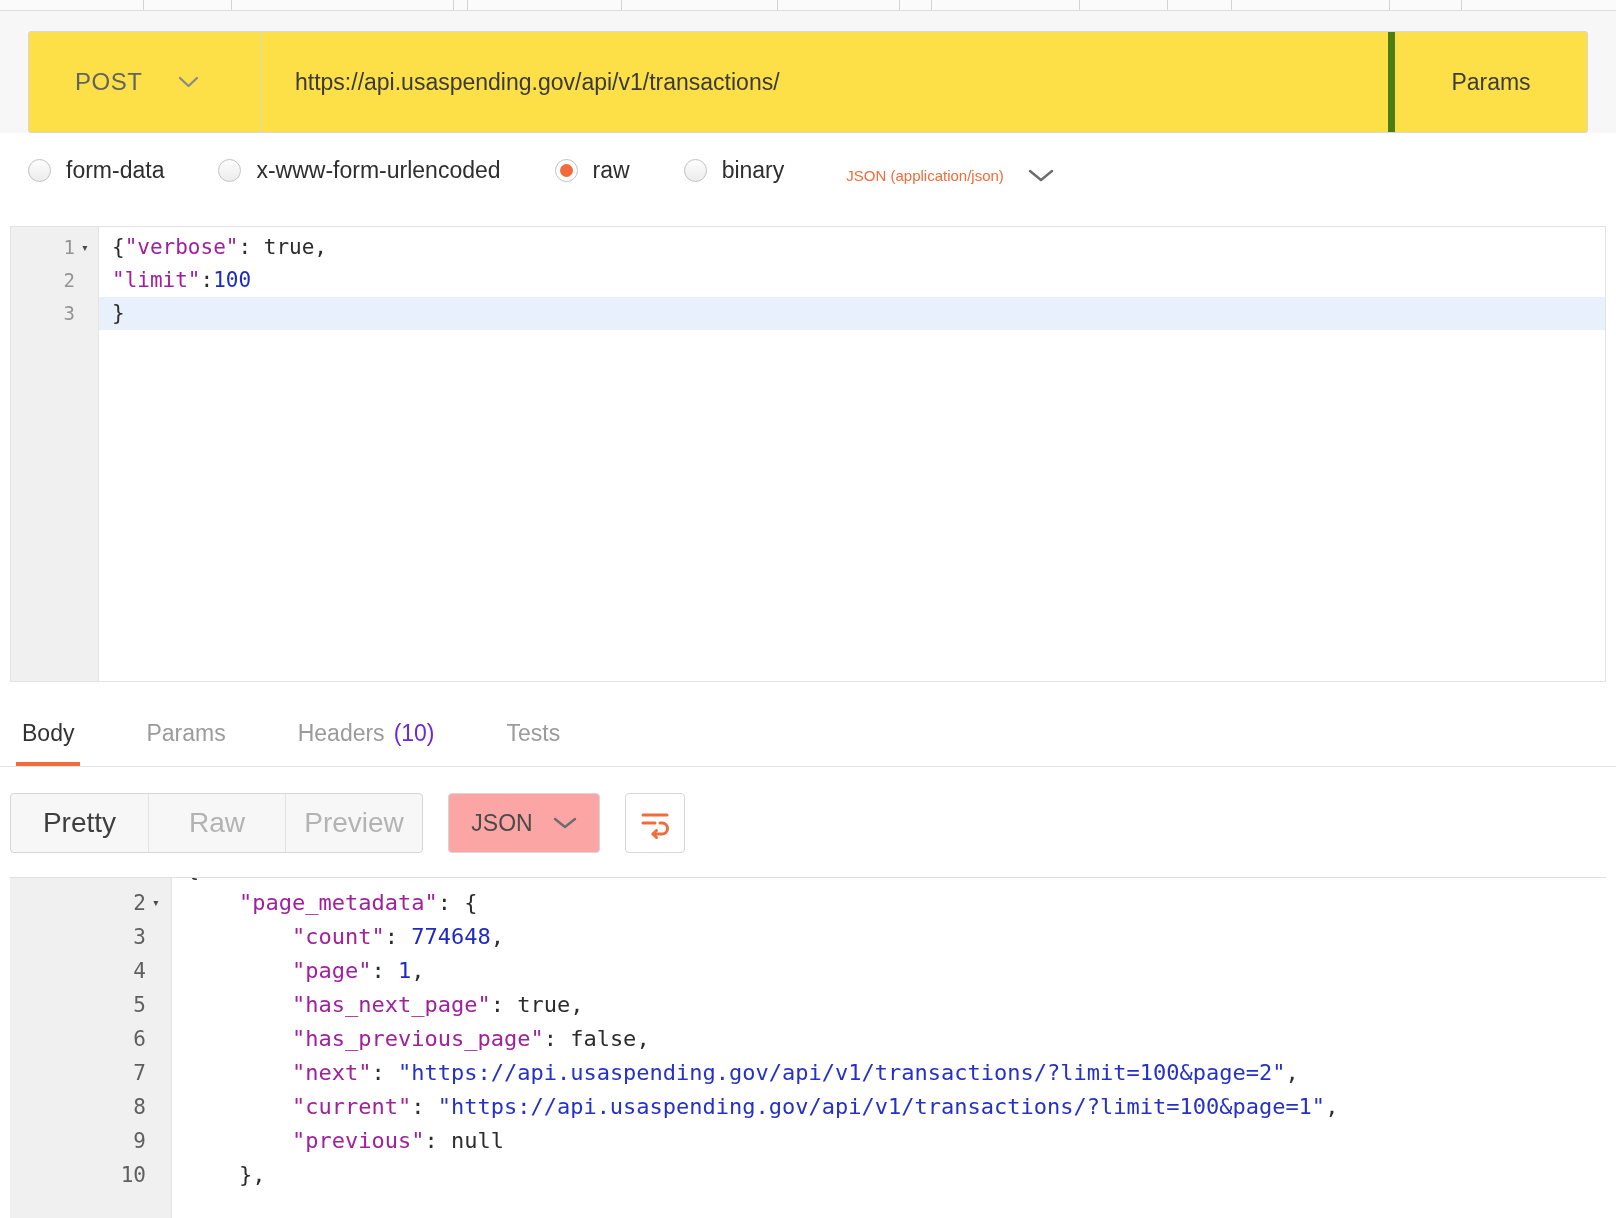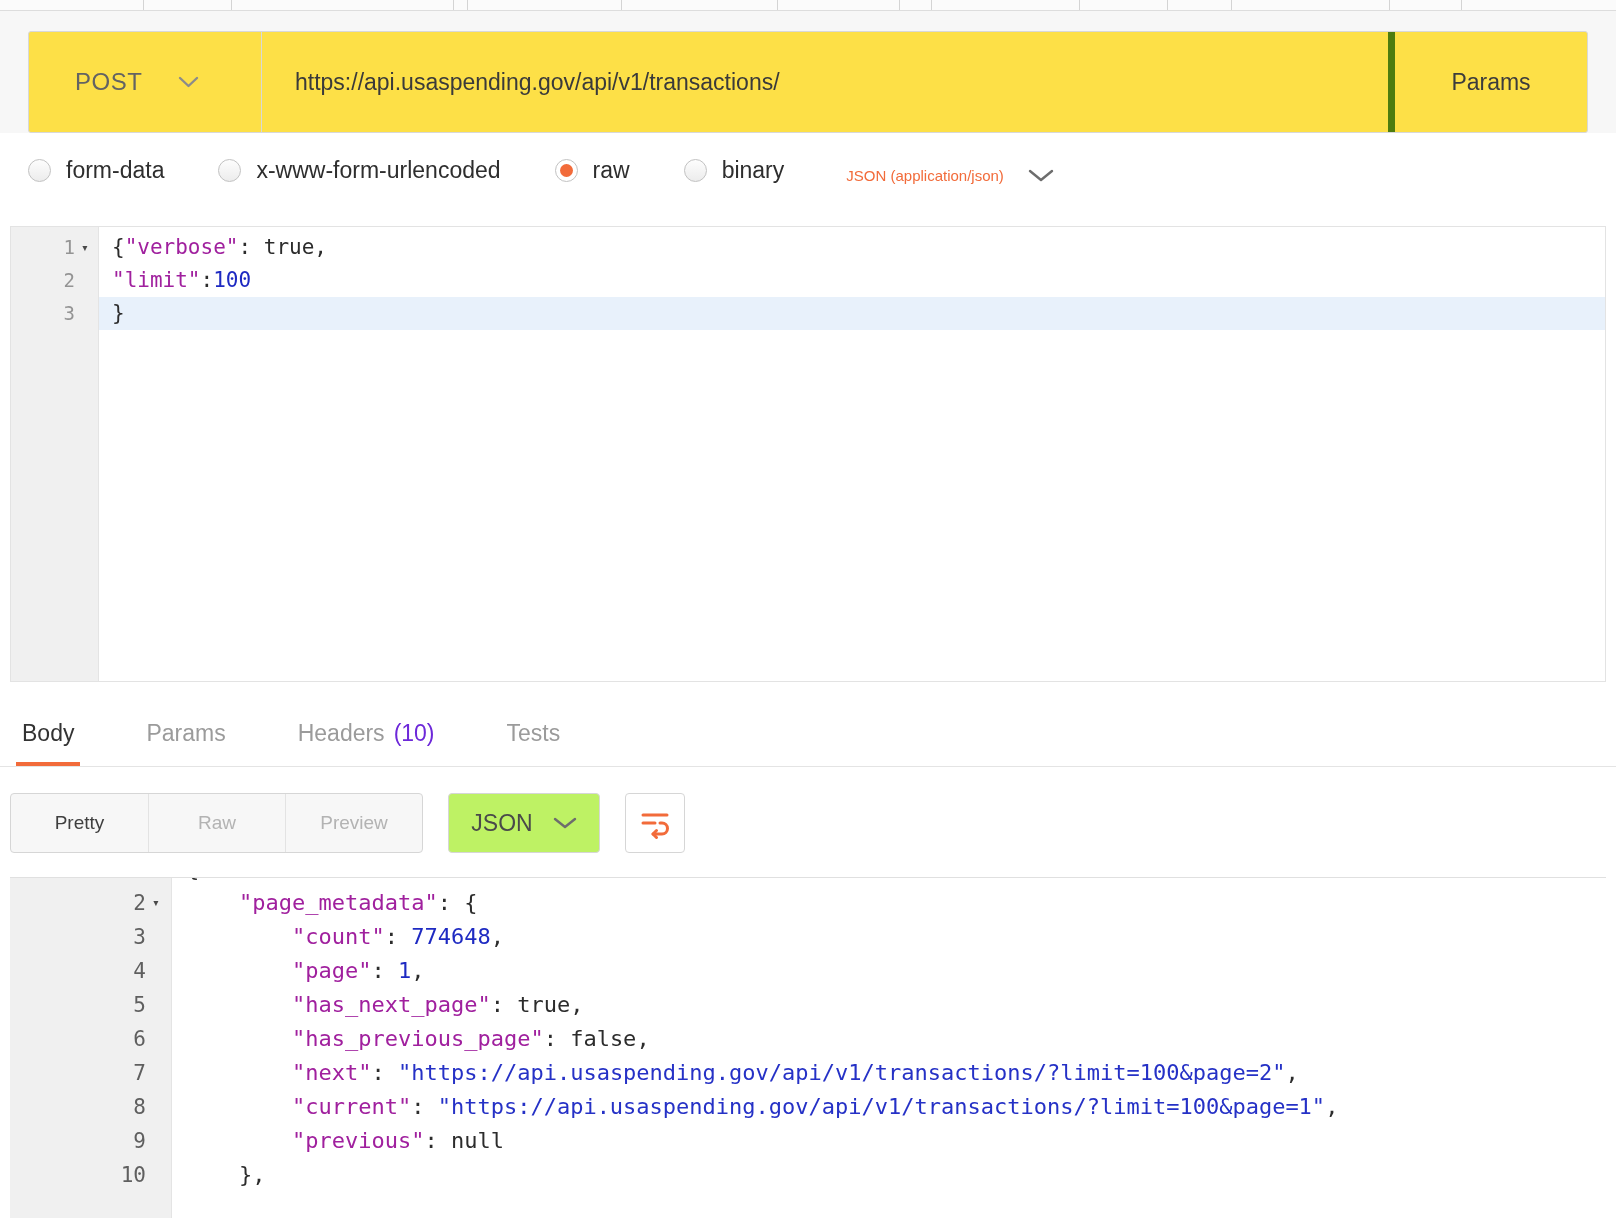--- a/index.html
+++ b/index.html
@@ -56,26 +56,26 @@
   .resp-tabs { margin-top:22px; border-bottom:1px solid #e4e4e4; display:flex; align-items:stretch;
     height:63px; padding-left:16px; flex:none; }
   .resp-tab { display:flex; align-items:center; font-size:23px; color:#9b9b9b;
     border-bottom:4px solid transparent; padding:0 6px; margin-right:60px; cursor:pointer; }
   .resp-tab.active { color:#333; border-bottom-color:#f26b3a; }
   .tab-count { color:#6d28d9; margin-left:9px; }
 
   
   .resp-toolbar { display:flex; align-items:center; padding:26px 10px 24px; gap:25px; flex:none; }
   .view-group { display:flex; height:60px; border:1px solid #d6d6d6; border-radius:4px; overflow:hidden; background:#f7f7f7; }
-  .view-btn { display:flex; align-items:center; justify-content:center; font-size:19px; color:#b3b3b3;
+  .view-btn { display:flex; align-items:center; justify-content:center; font-size:28px; color:#b3b3b3;
     width:137px; cursor:pointer;text-align:center; }
   .view-btn + .view-btn { border-left:1px solid #e3e3e3; }
   .view-btn.active { color:#3f3f3f; }
   .format-select { height:60px; width:152px; border:1px solid #d6d6d6; border-radius:4px; display:flex;
-    align-items:center; justify-content:center; gap:20px; font-size:23px; color:#4a4a4a; background:#bef264; cursor:pointer; }
+    align-items:center; justify-content:center; gap:20px; font-size:23px; color:#4a4a4a; background:#fca5a5; cursor:pointer; }
   .wrap-btn { height:60px; width:60px; border:1px solid #d6d6d6; border-radius:4px; display:flex;
     align-items:center; justify-content:center; background:#fff; cursor:pointer; }
 
   
   .viewer { margin:0 10px; border-top:1px solid #e0e0e0; flex:1; overflow:hidden;
     background:linear-gradient(to right,#f0f0f0 0,#f0f0f0 161px,#e4e4e4 161px,#e4e4e4 162px,#fff 162px);
     font-family:"DejaVu Sans Mono",monospace; font-size:22px; line-height:34px; cursor:text; }
   .viewer-inner { margin-top:-26px; }
   .viewer .gut { width:162px; padding-right:6px; color:#5f5f5f; font-size:21px; }
   .viewer .ct { padding-left:14px; }

